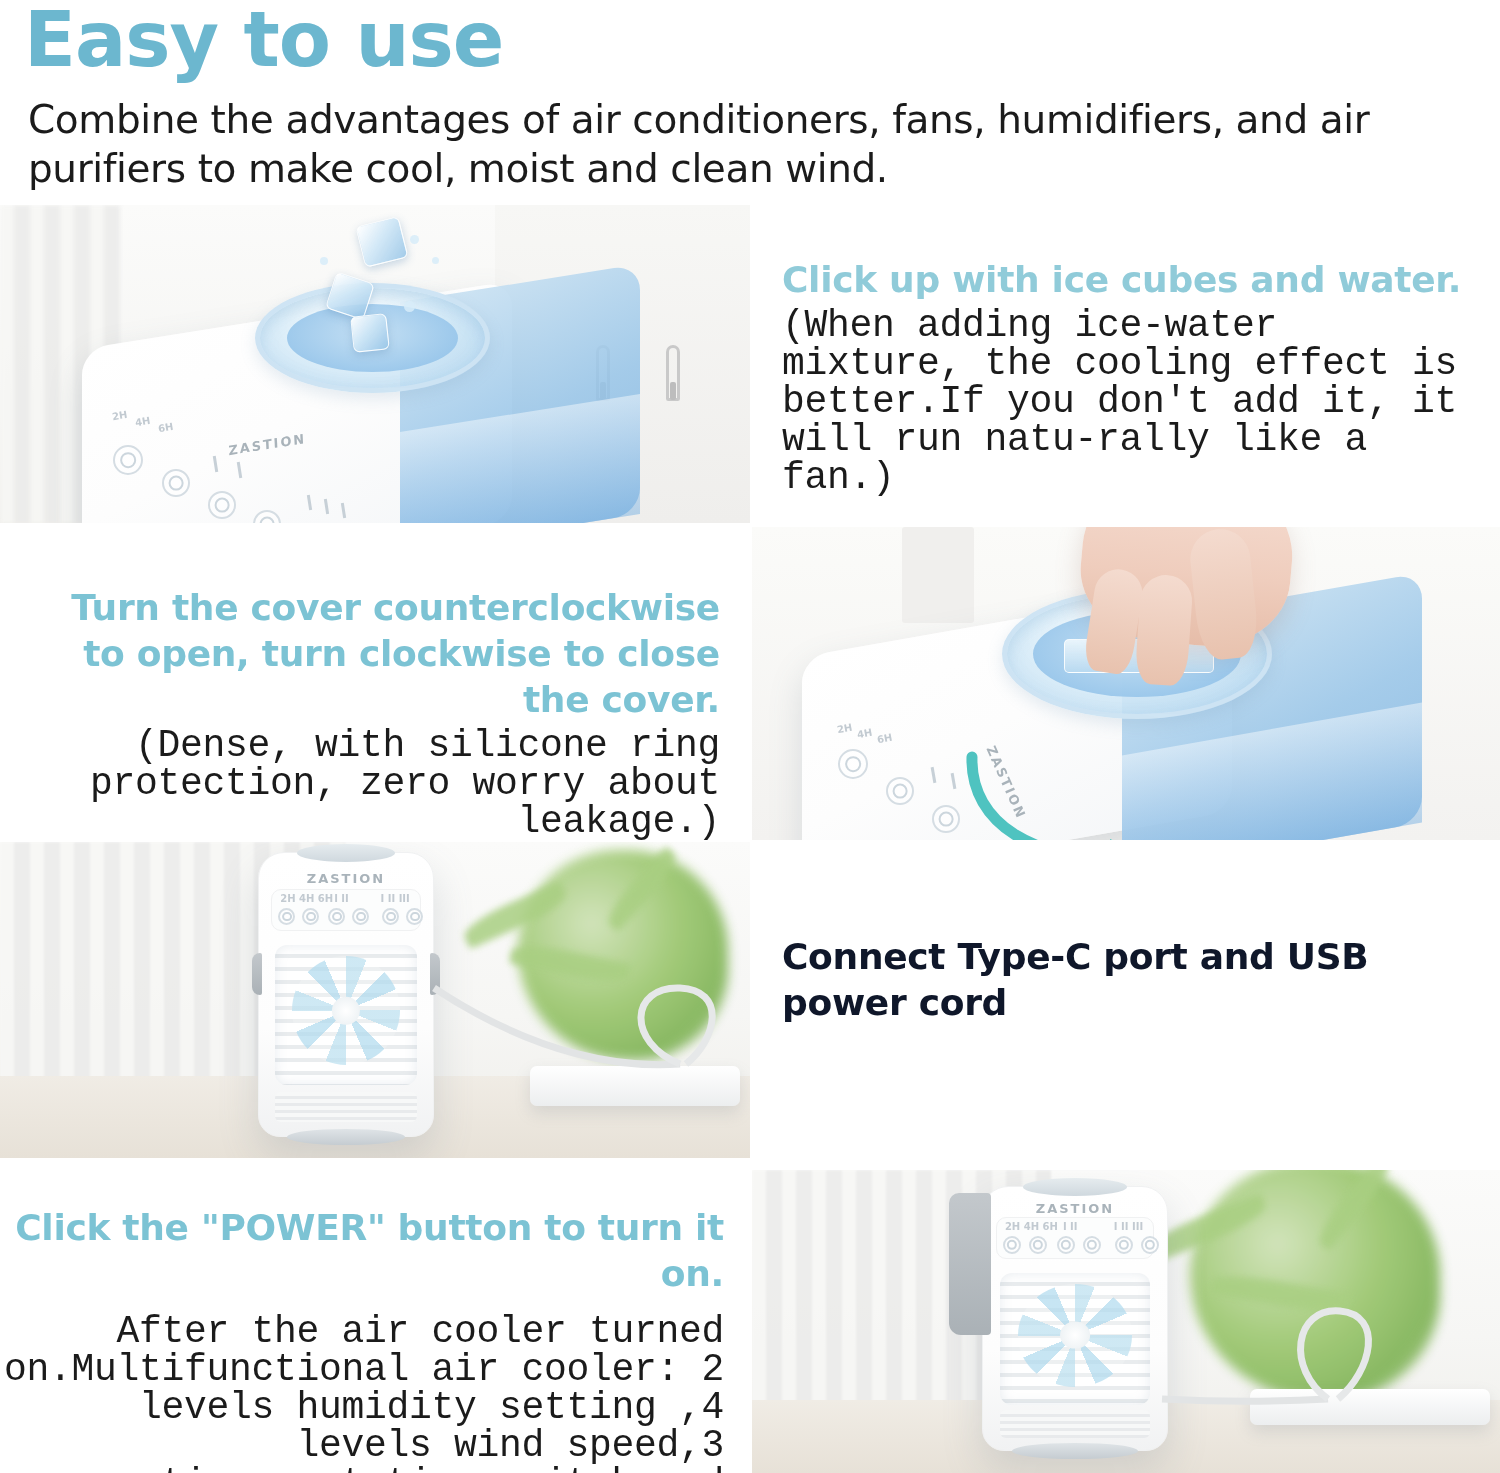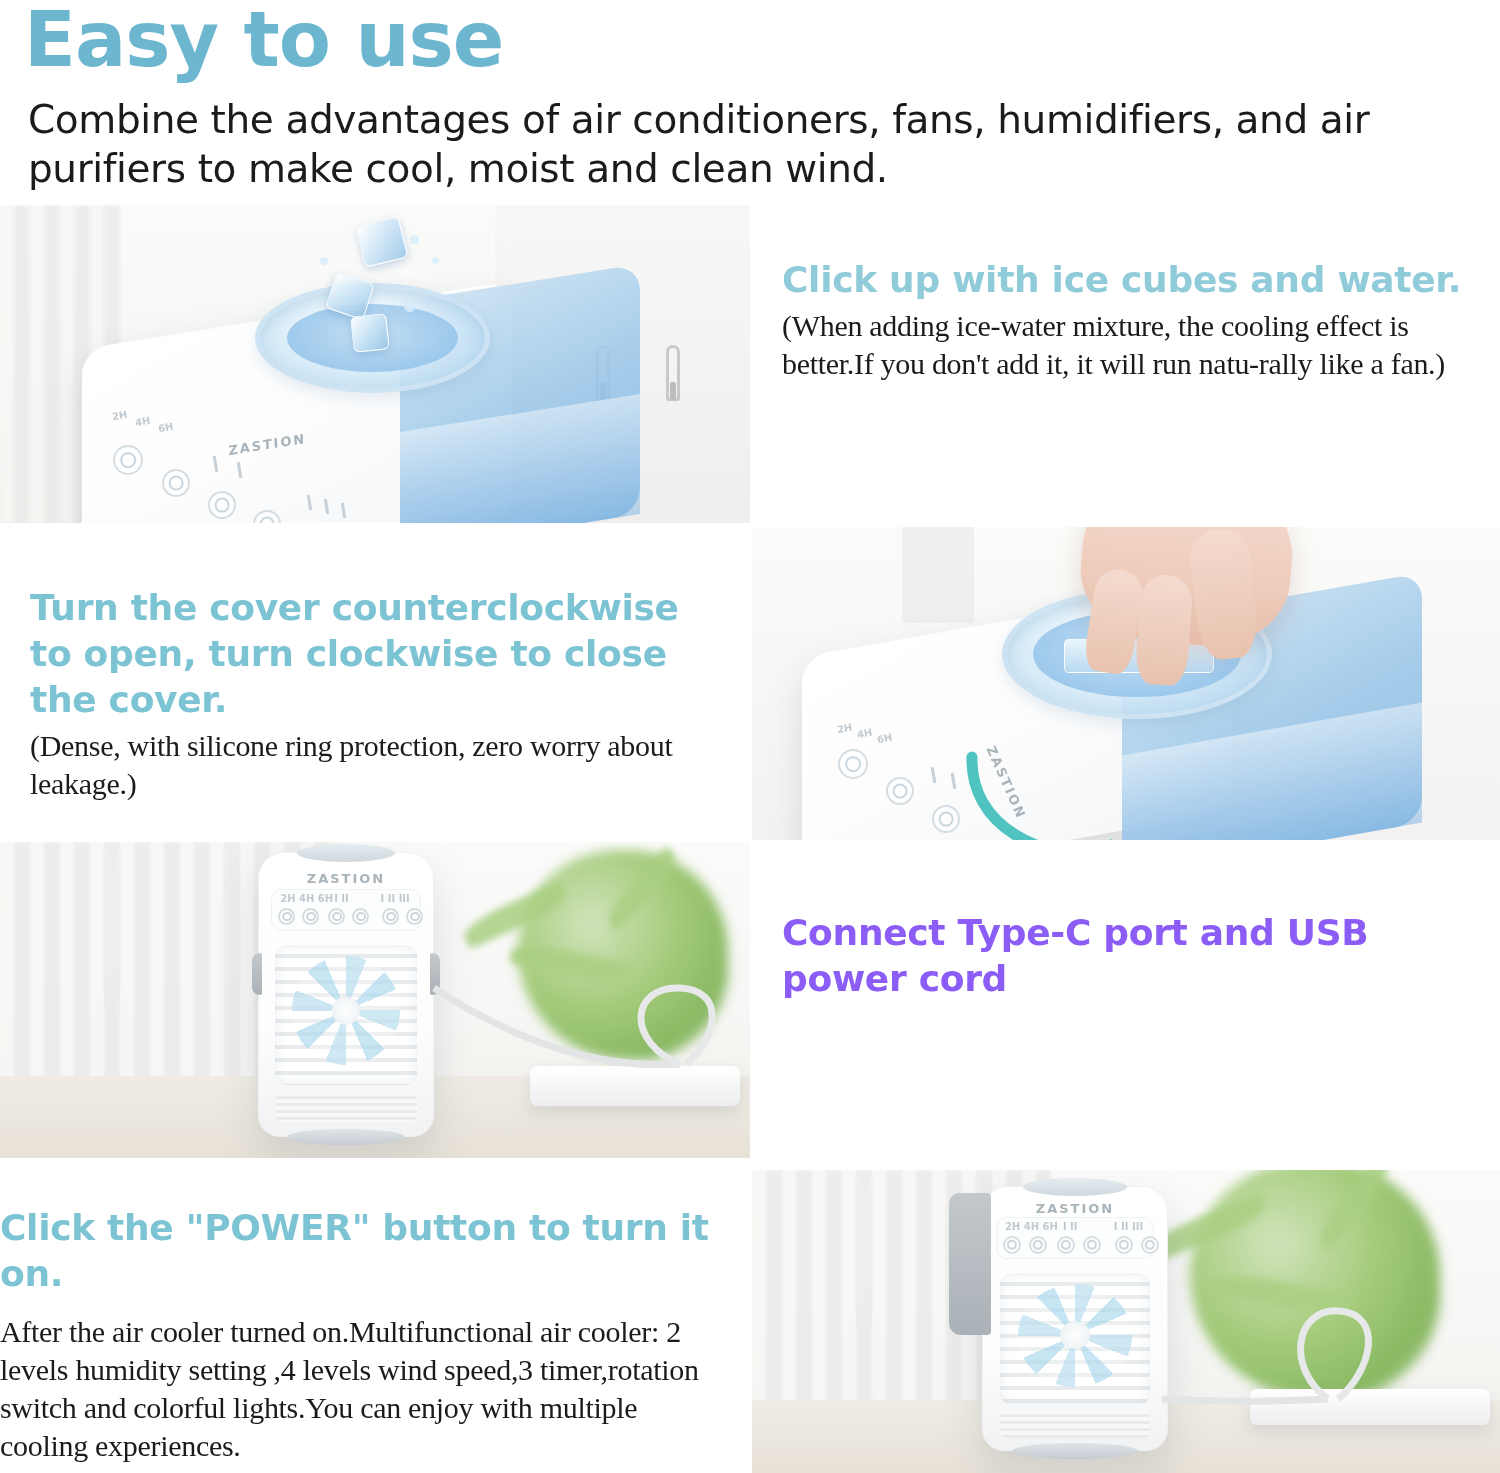--- a/index.html
+++ b/index.html
@@ -32,26 +32,26 @@
   .cell.right { left:752px; width:748px; }
 
   
   .txtblock { position:absolute; }
   .s-head {
     font-family:"DejaVu Sans", sans-serif;
     font-weight:700; font-size:36px; line-height:46px;
     letter-spacing:-0.3px;
   }
   .s-body {
-    font-family:Liberation Serif, serif;
-    font-weight:400; font-size:30px; line-height:38px;
+    font-family:Liberation Mono, monospace;
+    font-weight:400; font-size:38px; line-height:38px;
     color:#1b1b1b; letter-spacing:-0.3px; margin-top:4px;
   }
   .al-left  { text-align:left; }
-  .al-right { text-align:left; }
+  .al-right { text-align:right; }
 
   
   .photo { position:absolute; inset:0; overflow:hidden; }
 
   .bg-room {
     position:absolute; inset:0;
     background:
       linear-gradient(180deg,#fbfbfa 0%,#f6f6f4 55%,#efeeea 100%);
   }
   .curtain {
@@ -366,21 +366,21 @@
       <div class="plug-brick" style="right:10px; bottom:52px; width:210px; height:40px;"></div>
       <svg class="cable" viewBox="0 0 340 130" style="left:430px; bottom:56px; width:340px; height:130px;">
         <path d="M4 16 C110 86, 196 96, 250 92" fill="none" stroke="#e2e4e5" stroke-width="7"></path>
         <path d="M250 92 C196 70, 200 14, 250 16 C296 18, 288 66, 256 92" fill="none" stroke="#e6e8e9" stroke-width="7"></path>
       </svg>
     </div>
   </div>
 
   <div class="cell right">
     <div class="txtblock al-left" style="left:30px; top:68px; width:700px;">
-      <div class="s-head" style="color:#8b5cf6;">Connect Type-C port and USB power cord</div>
+      <div class="s-head" style="color:#0f172a;margin-top:24px;">Connect Type-C port and USB power cord</div>
     </div>
   </div>
 </div>
 
 <div class="row" style="top:1170px; height:303px;">
 
   <div class="cell left" style="top:25px; height:278px;">
     <div class="txtblock al-right" style="left:0px; top:10px; width:724px;">
       <div class="s-head" style="color:#7cc3d4;">Click the "POWER" button to turn it on.</div>
       <div class="s-body" style="margin-top:16px;">After the air cooler turned on.Multifunctional air cooler: 2 levels humidity setting ,4 levels wind speed,3 timer,rotation switch and colorful lights.You can enjoy with multiple cooling experiences.</div>

